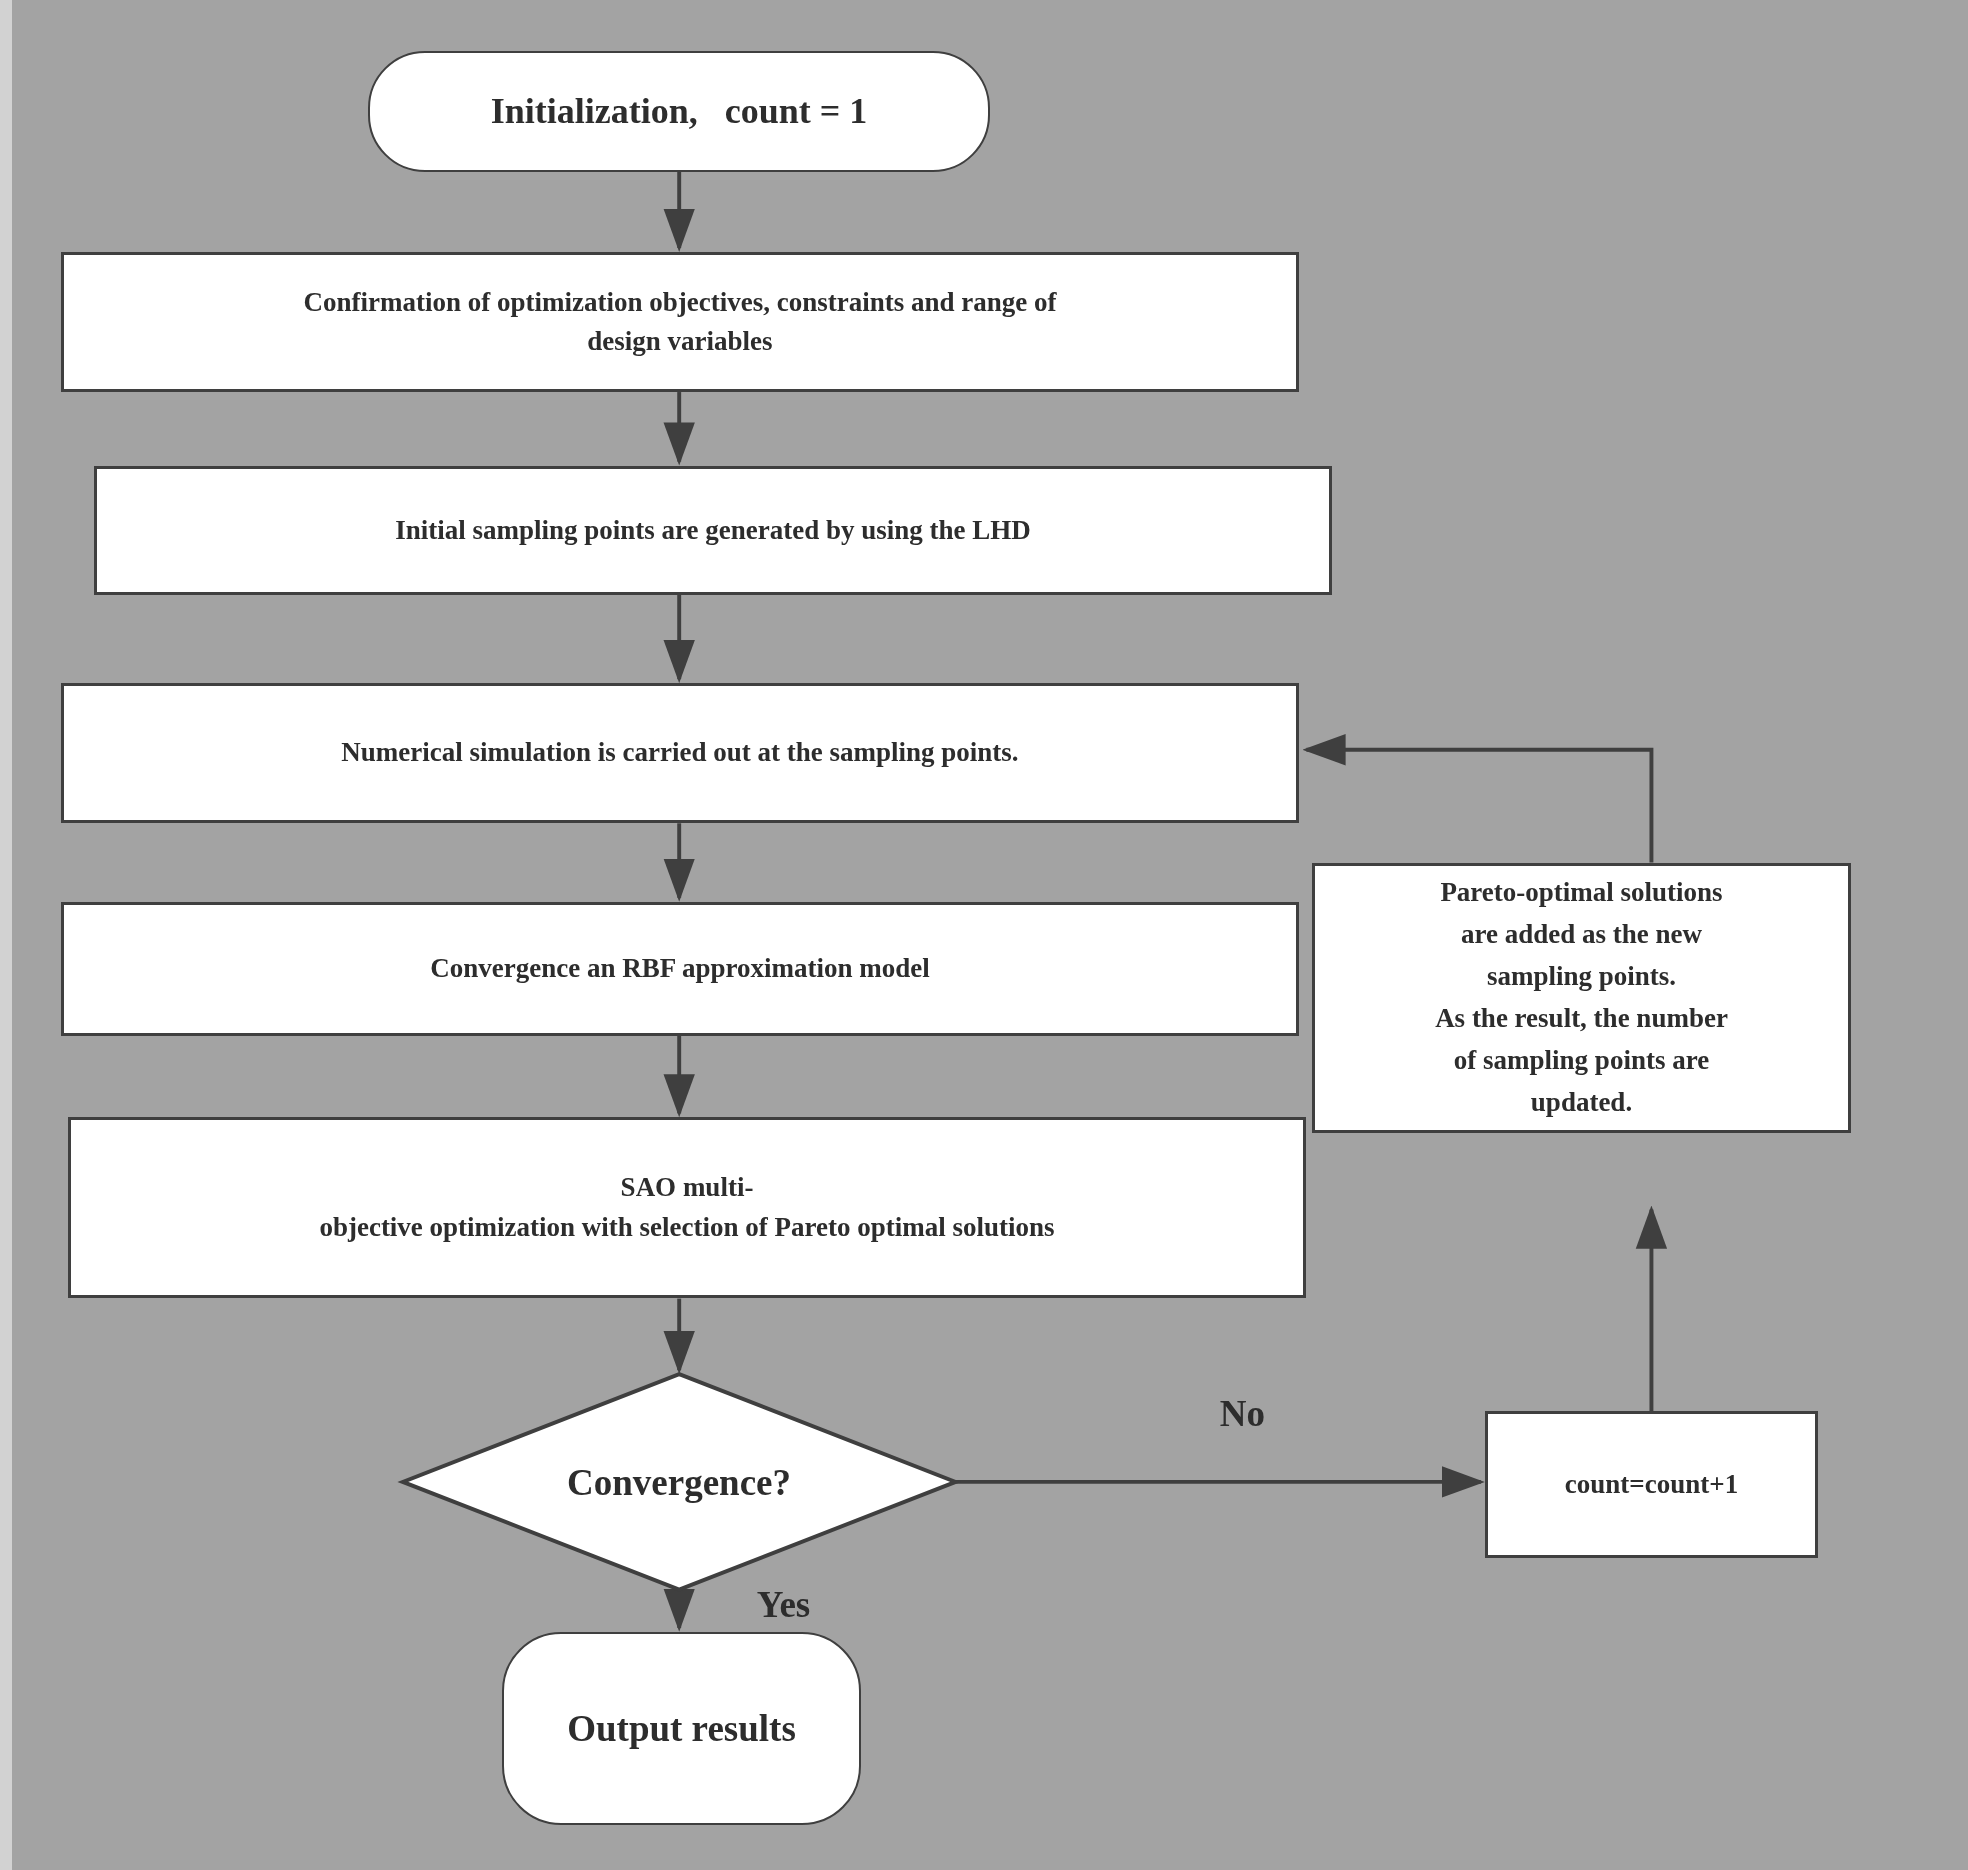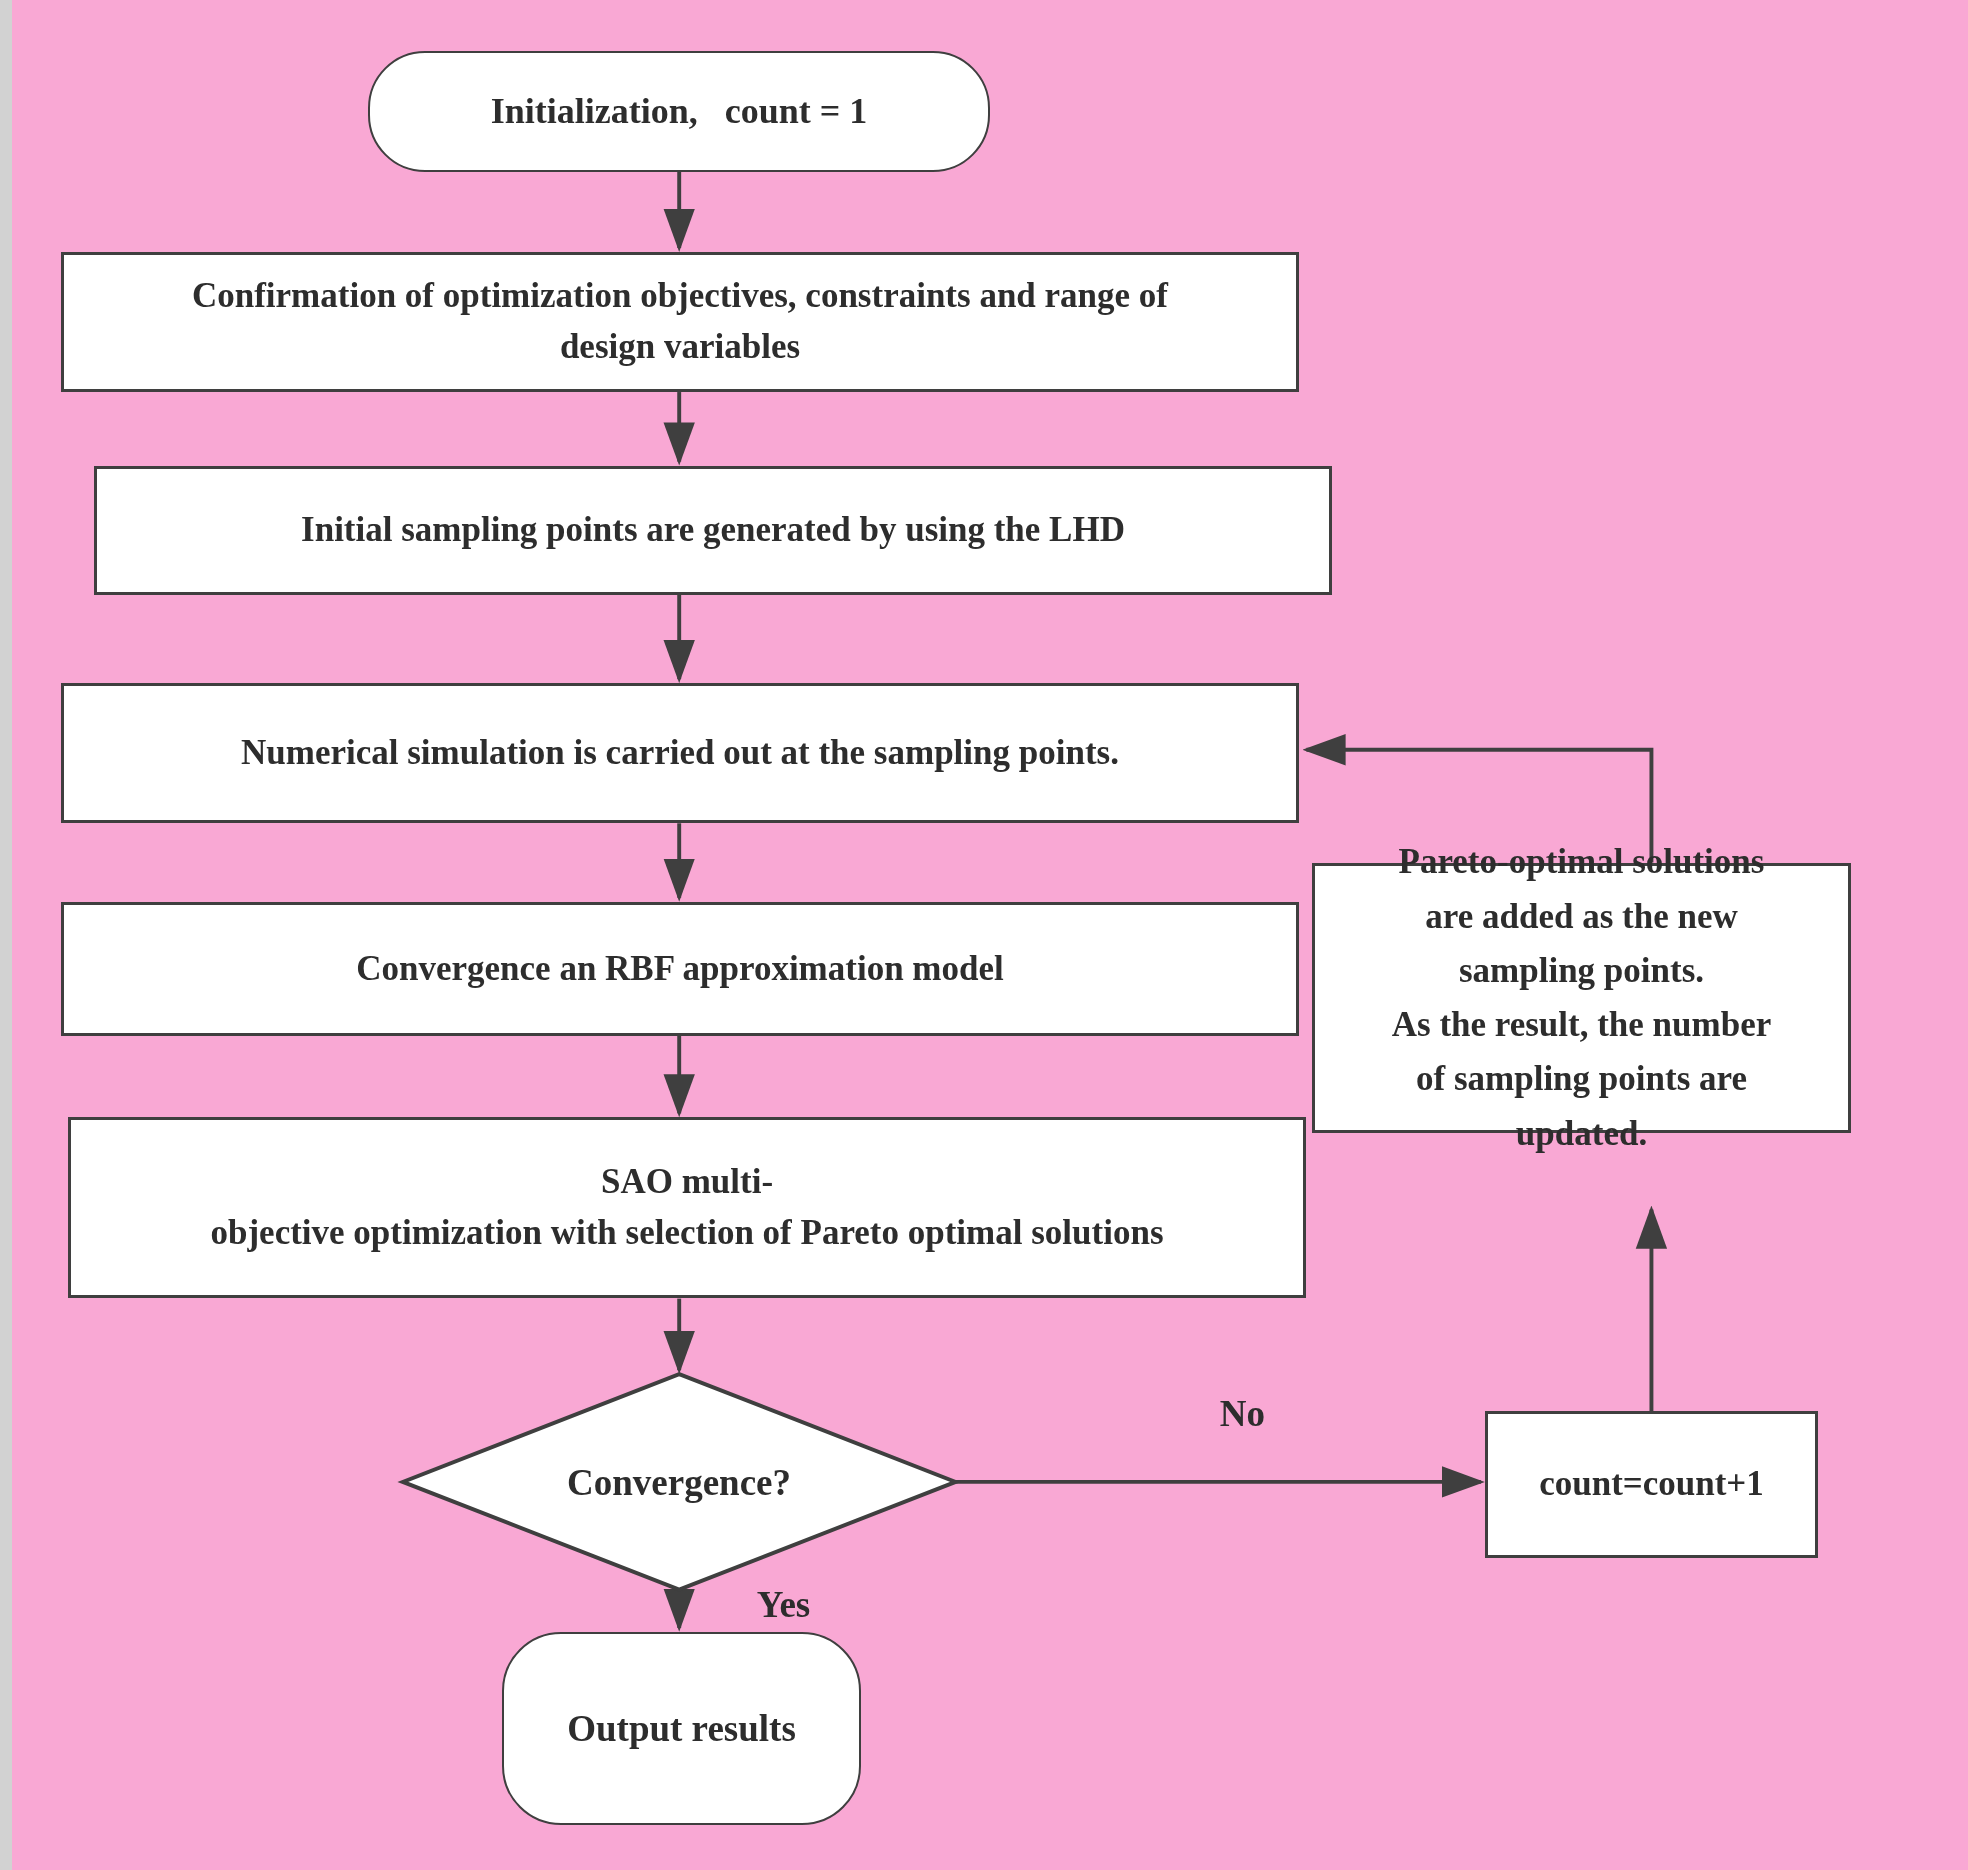--- a/index.html
+++ b/index.html
@@ -4,39 +4,39 @@
 <style>
   html, body {
     margin: 0;
     padding: 0;
     background: #ffffff;
   }
   #canvas {
     position: relative;
     width: 1968px;
     height: 1870px;
-    background: #f9a8d4;
+    background: #a3a3a3;
     font-family: "Liberation Serif", "DejaVu Serif", serif;
     overflow: hidden;
   }
   #connector-layer {
     position: absolute;
     left: 0;
     top: 0;
     width: 1968px;
     height: 1870px;
   }
   .node {
     position: absolute;
     box-sizing: border-box;
     background: #ffffff;
     border: 3.9px solid #3f3f3f;
     color: #2d2d2d;
     font-weight: bold;
-    font-size: 35px;
+    font-size: 27px;
     line-height: 1.45;
     display: flex;
     align-items: center;
     justify-content: center;
     text-align: center;
     white-space: pre-wrap;
   }
   .rounded {
     border-radius: 57px;
     border-width: 2.9px;

